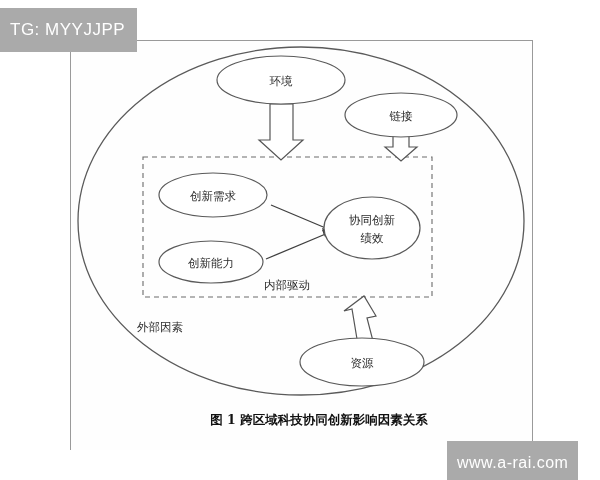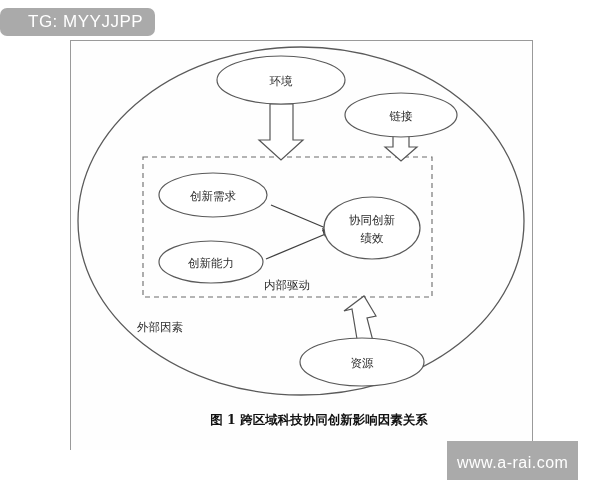--- a/index.html
+++ b/index.html
@@ -22,24 +22,23 @@
     color: #ffffff;
     font-family: "Liberation Sans", "DejaVu Sans", sans-serif;
     letter-spacing: 0.5px;
     white-space: nowrap;
     display: flex;
     align-items: center;
   }
   #wm-top {
     left: 0px;
     top: 8px;
-    height: 28px;
-    padding: 0 12px 0 28px;
+    height: 44px;
+    padding: 0 12px 0 10px;
     font-size: 17px;
-    border-radius: 7px;
   }
   #wm-bottom {
     left: 447px;
     top: 441px;
     height: 44px;
     padding: 0 10px;
     font-size: 16px;
   }
 
   

